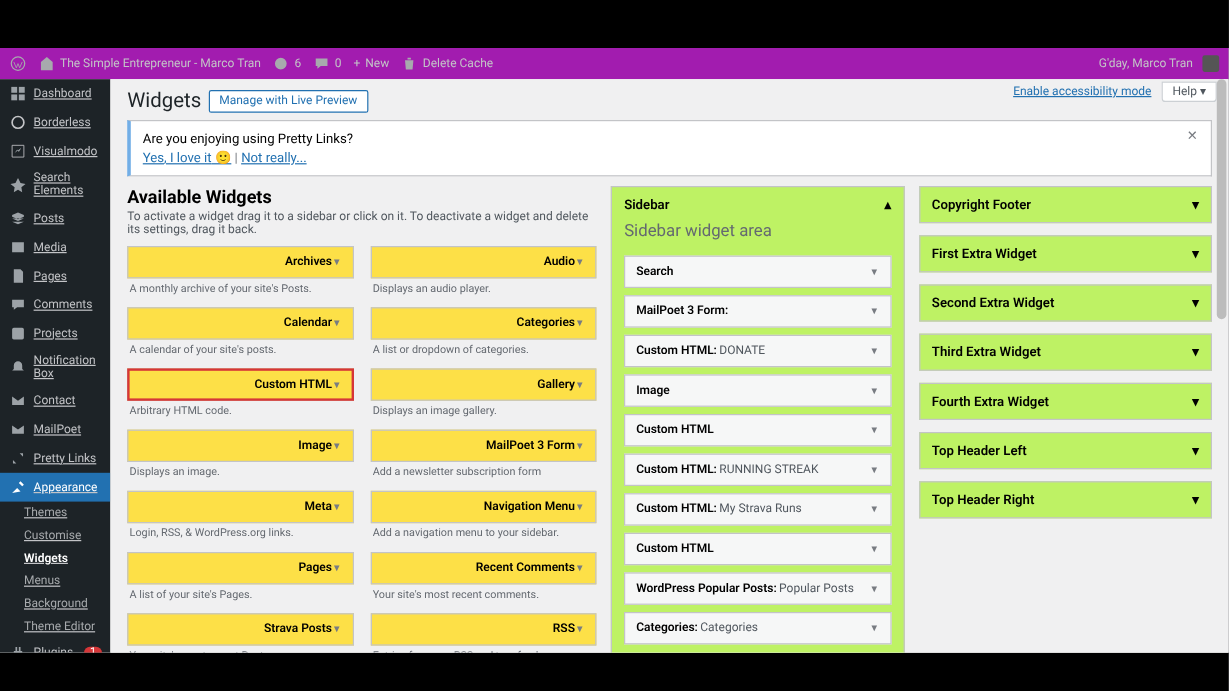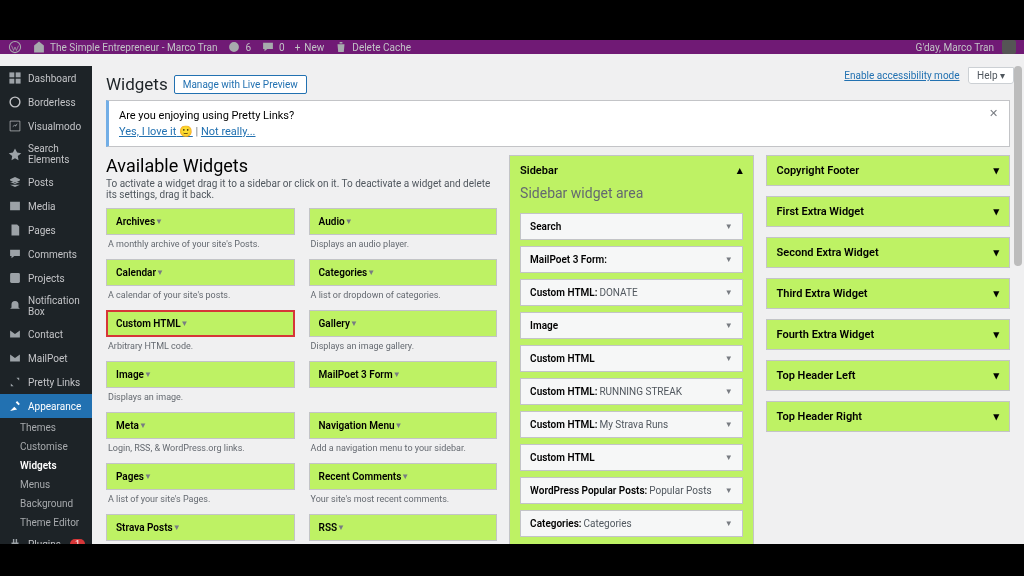--- a/index.html
+++ b/index.html
@@ -2,29 +2,29 @@
 <html><head>
 <meta charset="utf-8">
 <style>
 * { box-sizing: border-box; margin: 0; padding: 0; }
 body { font-family: -apple-system, BlinkMacSystemFont, "Segoe UI", Roboto, Arial, sans-serif; font-size: 11px; background: #000; width: 1024px; height: 576px; overflow: hidden; position: relative; }
 .letterbox { position: absolute; left: 0; width: 1024px; background: #000; }
 .letterbox.top { top: 0; height: 40px; }
 .screen { position: absolute; top: 40px; left: 0; width: 1024px; height: 504px; background: #f0f0f1; overflow: hidden; }
 
 
-.adminbar { height: 14px; background: #701a75; color: #c3c4c7; display: flex; align-items: center; padding: 0 8px; font-size: 10px; gap: 10px; }
+.adminbar { height: 26px; background: #a21caf; color: #c3c4c7; display: flex; align-items: center; padding: 0 8px; font-size: 10px; gap: 10px; }
 .adminbar .left { display: flex; align-items: center; gap: 10px; }
 .adminbar .item { display: flex; align-items: center; gap: 4px; }
 .adminbar .right { margin-left: auto; display: flex; align-items: center; gap: 8px; }
 .adminbar .avatar { width: 14px; height: 14px; background: #555; border-radius: 2px; }
 .adminbar svg { width: 14px; height: 14px; fill: #a7aaad; }
 
 
-.sidebar { position: absolute; left: 0; top: 26px; bottom: 0; width: 92px; background: #1d2327; color: #c3c4c7; font-size: 10px; overflow: hidden; }
+.sidebar { position: absolute; left: 0; top: 26px; bottom: 0; width: 92px; background: #1d2327; color: #c3c4c7; font-size: 10px; overflow: hidden; text-decoration: underline; }
 .menu-item { display: flex; align-items: center; gap: 6px; padding: 5px 8px; cursor: pointer; }
 .menu-item.active { background: #2271b1; color: #fff; }
 .menu-item svg { width: 14px; height: 14px; fill: #9ca2a7; flex: 0 0 14px; }
 .menu-item.active svg { fill: #fff; }
 .submenu-item { padding: 4px 8px 4px 20px; font-size: 10px; color: #a7aaad; cursor: pointer; }
 .submenu-item.current { color: #fff; font-weight: 600; }
 .badge { background: #d63638; color: #fff; border-radius: 7px; padding: 0 5px; font-size: 9px; margin-left: 3px; }
 
 
 .main { position: absolute; left: 92px; right: 0; top: 26px; bottom: 0; background: #f0f0f1; overflow: hidden; }
@@ -37,24 +37,24 @@
 .live-btn { border: 1px solid #2271b1; color: #2271b1; background: #fff; padding: 3px 8px; font-size: 10px; border-radius: 2px; }
 
 .notice { margin: 0 14px 8px; border: 1px solid #c3c4c7; border-left: 3px solid #72aee6; background: #fff; padding: 8px 10px; position: relative; }
 .notice a { color: #2271b1; text-decoration: underline; }
 .notice .dismiss { position: absolute; right: 6px; top: 6px; width: 14px; height: 14px; color: #787c82; cursor: pointer; }
 
 .columns { display: flex; gap: 12px; padding: 0 14px 14px; }
 .col1 { flex: 1.6; min-width: 0; }
 .col2, .col3 { flex: 1; min-width: 0; }
 
-.avail h2 { font-size: 18px; font-weight: 400; margin-bottom: 2px; }
+.avail h2 { font-size: 15px; font-weight: 700; margin-bottom: 2px; }
 .avail .intro { font-size: 10px; color: #50575e; margin-bottom: 8px; }
 .widget-grid { display: grid; grid-template-columns: 1fr 1fr; gap: 0 14px; }
-.widget-btn { background: #bef264; border: 1px solid #c3c4c7; padding: 7px 9px; font-size: 10px; font-weight: 600; display: flex; justify-content: flex-start; align-items: center; cursor: move; }
+.widget-btn { background: #fde047; border: 1px solid #c3c4c7; padding: 7px 9px; font-size: 10px; font-weight: 600; display: flex; justify-content: flex-end; align-items: center; cursor: move; }
 .widget-btn .chev { color: #787c82; font-size: 8px; }
 .widget-desc { font-size: 9px; color: #646970; padding: 4px 2px 10px; }
 .widget-cell.hl .widget-btn { outline: 2px solid #d63638; outline-offset: -2px; }
 
 .area { background: #bef264; border: 1px solid #c3c4c7; margin-bottom: 10px; }
 .area-head { padding: 8px 10px; font-size: 11px; font-weight: 600; display: flex; justify-content: space-between; align-items: center; cursor: pointer; }
 .area-sub { font-size: 14px; color: #646970; padding: 0 10px 6px; }
 .area-body { padding: 6px 10px 10px; }
 .placed { background: #f6f7f7; border: 1px solid #c3c4c7; padding: 7px 9px; font-size: 10px; display: flex; align-items: center; margin-bottom: 6px; cursor: pointer; }
 .placed .wlabel { font-weight: 600; }
@@ -285,20 +285,21 @@
                 <span>Image</span>
                 <span class="chev">▼</span>
               </div>
               <div class="widget-desc">Displays an image.</div>
             </div>
             <div class="widget-cell">
               <div class="widget-btn">
                 <span>MailPoet 3 Form</span>
                 <span class="chev">▼</span>
               </div>
+              <div class="widget-desc">Add a newsletter subscription form</div>
             </div>
             <div class="widget-cell">
               <div class="widget-btn">
                 <span>Meta</span>
                 <span class="chev">▼</span>
               </div>
               <div class="widget-desc">Login, RSS, &amp; WordPress.org links.</div>
             </div>
             <div class="widget-cell">
               <div class="widget-btn">

